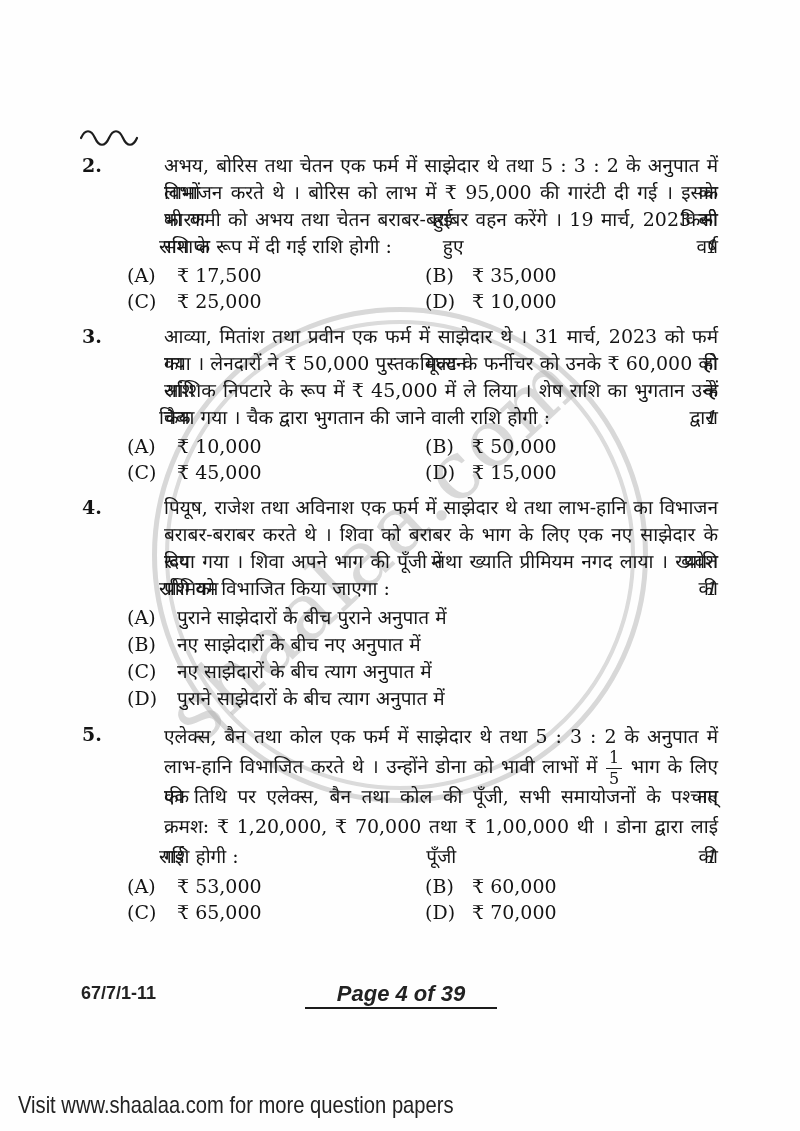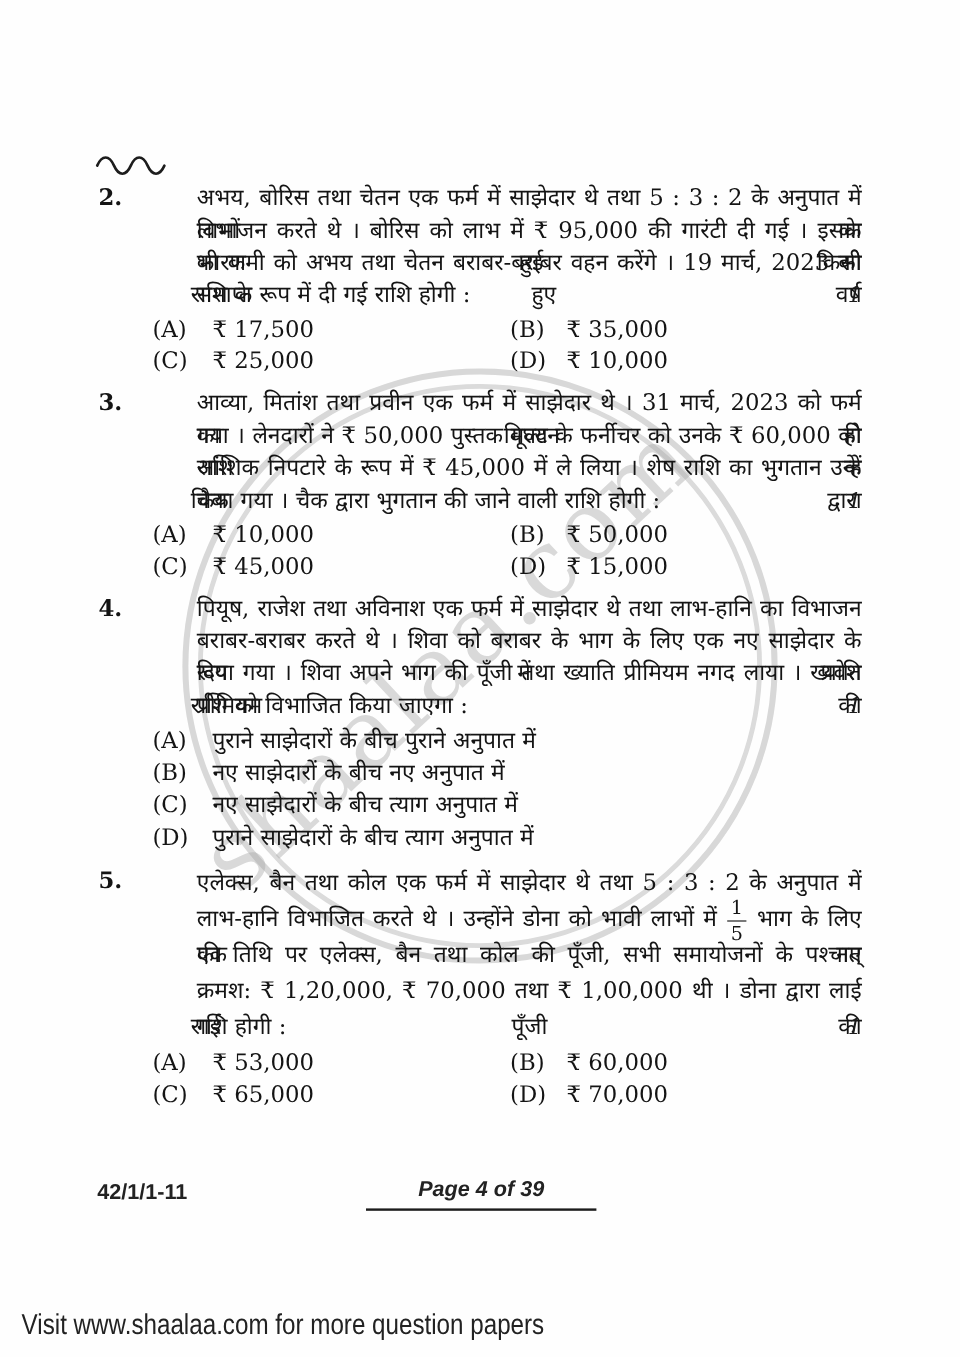--- a/index.html
+++ b/index.html
@@ -50,21 +50,21 @@
   }
   .frac .num{border-bottom:1.6px solid #222;padding:0 3px 1px;}
   .frac .den{padding-top:1px;}
   
   .footer-code{
     position:absolute;left:81px;top:983px;z-index:2;
     font-family:"Liberation Sans", sans-serif;font-weight:600;font-size:18px;color:#222;
   }
   .footer-page{
     position:absolute;left:305px;top:981px;width:192px;text-align:center;z-index:2;
-    font-family:"Liberation Sans", sans-serif;font-style:italic;font-weight:600;font-size:18px;color:#222;
+    font-family:"Liberation Sans", sans-serif;font-style:italic;font-weight:600;font-size:22px;color:#222;
   }
   .footer-rule{position:absolute;left:305px;top:1007px;width:192px;height:2px;background:#1c1c1c;z-index:2;}
   
   .bottom-bar{
     position:absolute;left:18px;top:1091px;z-index:2;
     font-family:"Liberation Sans", sans-serif;font-size:24px;color:#222;
     transform:scaleX(.84);transform-origin:left top;white-space:nowrap;
   }
 </style>
 </head>
@@ -180,19 +180,19 @@
           <span>(C)</span>
           <span>₹ 65,000</span>
           <span>(D)</span>
           <span>₹ 70,000</span>
         </div>
       </div>
     </section>
 
   </div>
 
-  <div class="footer-code">42/1/1-11</div>
+  <div class="footer-code">67/7/1-11</div>
   <div class="footer-page">Page 4 of 39</div>
   <div class="footer-rule"></div>
 
   <div class="bottom-bar">Visit www.shaalaa.com for more question papers</div>
 
 </div>
 
 </body></html>

